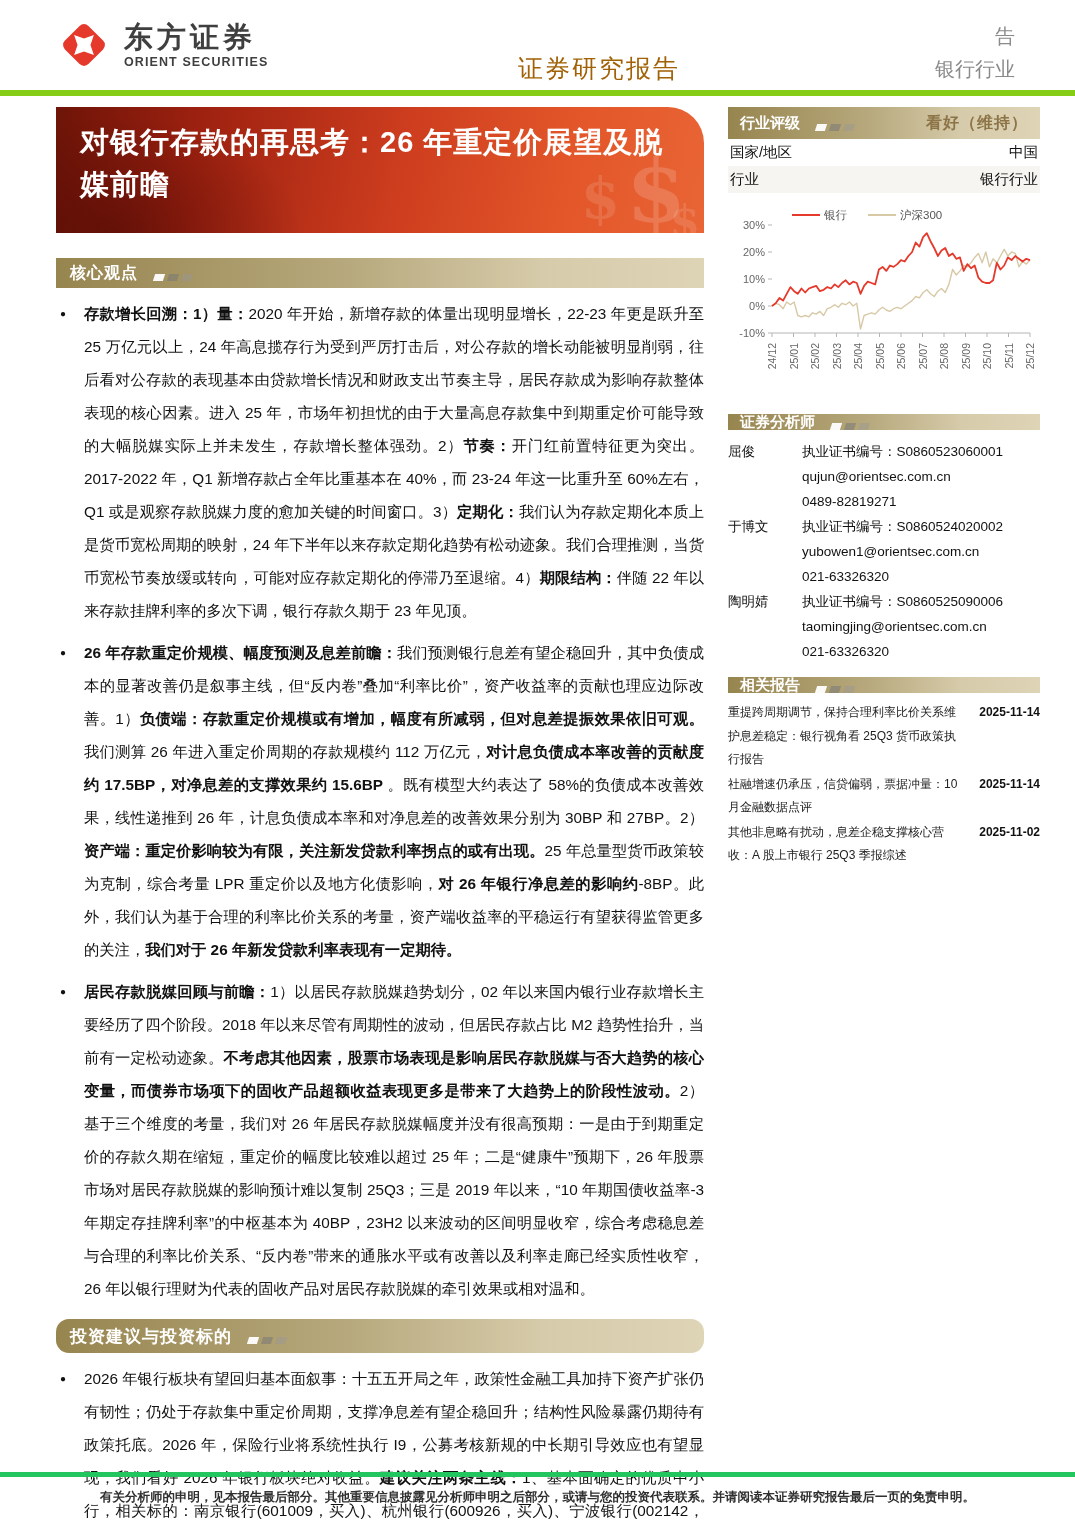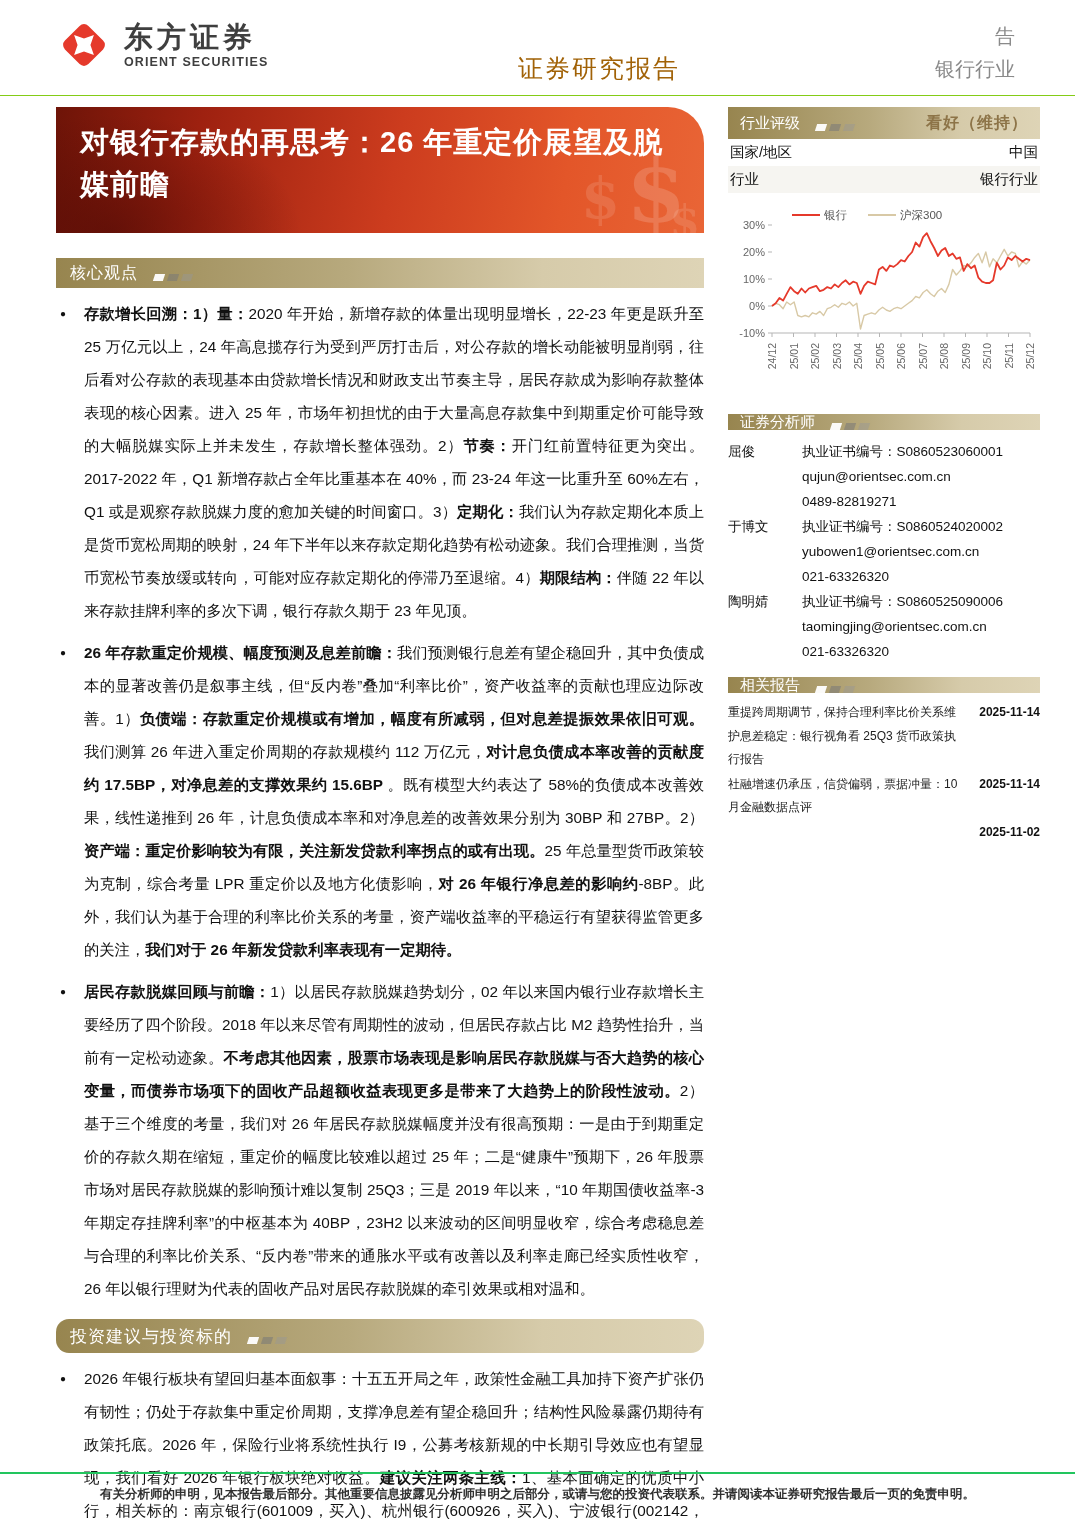--- a/index.html
+++ b/index.html
@@ -1,20 +1,20 @@
 <!DOCTYPE html>
 <html><head>
 <meta charset="utf-8">
 <style>
   * { margin:0; padding:0; box-sizing:border-box; }
   body { background:#888; font-family:"Liberation Sans","DejaVu Sans",sans-serif; }
   .page { position:relative; width:1075px; height:1520px; background:#fff; margin:0 auto; overflow:hidden; }
 
   
-  .header { position:absolute; left:0; top:0; width:100%; height:96px; border-bottom:1px solid #84cc16; }
+  .header { position:absolute; left:0; top:0; width:100%; height:96px; border-bottom:6px solid #84cc16; }
   .logo-wrap { position:absolute; left:56px; top:17px; display:flex; align-items:center; }
   .logo-mark { width:56px; height:56px; }
   .brand-text { margin-left:12px; }
   .brand-cn { font-size:29px; font-weight:bold; color:#3f3f3f; letter-spacing:4px; line-height:32px; }
   .brand-en { font-size:12.5px; font-weight:bold; color:#3f3f3f; letter-spacing:1.1px; margin-top:2px; }
   .center-title { position:absolute; left:518px; top:52px; font-size:25px; color:#a16207; letter-spacing:2px; }
   .corner { position:absolute; right:60px; top:20px; text-align:right; color:#8a8a8a; font-size:20px; line-height:33px; }
 
   
   .banner { position:absolute; left:56px; top:107px; width:648px; height:126px; border-radius:0 36px 0 0; overflow:hidden;
@@ -22,21 +22,21 @@
   .banner:before { content:""; position:absolute; left:-40px; bottom:-60px; width:320px; height:200px;
             background:radial-gradient(ellipse at 30% 70%, rgba(70,8,4,.55), rgba(70,8,4,0) 60%); }
   .banner .dollar { position:absolute; color:rgba(255,255,255,.16); font-weight:bold; font-family:"DejaVu Serif",serif; }
   .banner .d1 { font-size:86px; right:18px; top:34px; }
   .banner .d2 { font-size:56px; right:84px; top:58px; color:rgba(255,255,255,.12); }
   .banner .d3 { font-size:44px; right:4px; bottom:-14px; color:rgba(255,255,255,.12); }
   .banner-title { position:relative; padding:14px 22px 0 24px; color:#fff; font-size:29px; font-weight:bold; line-height:42px; letter-spacing:1px; }
 
   
   .gold-bar { display:flex; align-items:center; background:linear-gradient(90deg,#97854f 0%,#b7a97d 45%,#d6cbaa 75%,#ded4b6 100%); }
-  .gold-bar .lbl { color:#fff; font-weight:normal; }
+  .gold-bar .lbl { color:#fff; font-weight:bold; }
   .deco { display:inline-flex; margin-left:16px; position:relative; top:4px; }
   .deco span { display:inline-block; width:10px; height:7px; margin-right:4px; transform:skewX(-18deg); }
   .deco .q1 { background:rgba(255,255,255,.95); }
   .deco .q2 { background:rgba(120,120,120,.55); }
   .deco .q3 { background:rgba(150,150,150,.45); }
 
   
   .sidebar { position:absolute; left:728px; top:107px; width:312px; }
   .rating-bar { height:32px; }
   .rating-bar .lbl { font-size:15px; padding-left:12px; }
@@ -63,21 +63,21 @@
   .bullet { position:relative; padding-left:28px; margin-bottom:9px; font-size:15.3px; line-height:33px; color:#111;
             text-align:justify; }
   .bullet:before { content:"●"; position:absolute; left:4px; top:0; font-size:10px; }
   .b { font-weight:bold; }
   .advice-bar { height:34px; margin-top:14px;border-radius:13px; }
   .advice-bar .lbl { font-size:17px; padding-left:14px; letter-spacing:1px; }
   .risk-hdr { margin-top:14px; font-size:17px; font-weight:bold; color:#000; }
   .risk-text { margin-top:9px; padding-left:28px; font-size:15.3px; color:#111; }
 
   
-  .footer { position:absolute; left:0; right:0; top:1472px; border-top:2px solid #22c55e; padding-top:12px; text-align:center; }
+  .footer { position:absolute; left:0; right:0; top:1472px; border-top:5px solid #22c55e; padding-top:12px; text-align:center; }
   .footer .txt { font-size:12.5px; font-weight:bold; color:#2f2f2f; }
 </style>
 </head>
 <body>
 
 <div class="page">
 
   <div class="header">
     <div class="logo-wrap">
       <svg class="logo-mark" viewBox="0 0 54 54">
@@ -213,20 +213,21 @@
     <div class="reports" id="reports">
         <div class="report">
           <div class="r-title">重提跨周期调节，保持合理利率比价关系维护息差稳定：银行视角看 25Q3 货币政策执行报告</div>
           <div class="r-date">2025-11-14</div>
         </div>
         <div class="report">
           <div class="r-title">社融增速仍承压，信贷偏弱，票据冲量：10 月金融数据点评</div>
           <div class="r-date">2025-11-14</div>
         </div>
         <div class="report">
+          <div class="r-title">其他非息略有扰动，息差企稳支撑核心营收：A 股上市银行 25Q3 季报综述</div>
           <div class="r-date">2025-11-02</div>
         </div>
       </div>
   </div>
 
   <div class="main">
     <div class="gold-bar core-bar">
       <span class="lbl">核心观点</span>
       <span class="deco">
           <span class="q1"></span>

